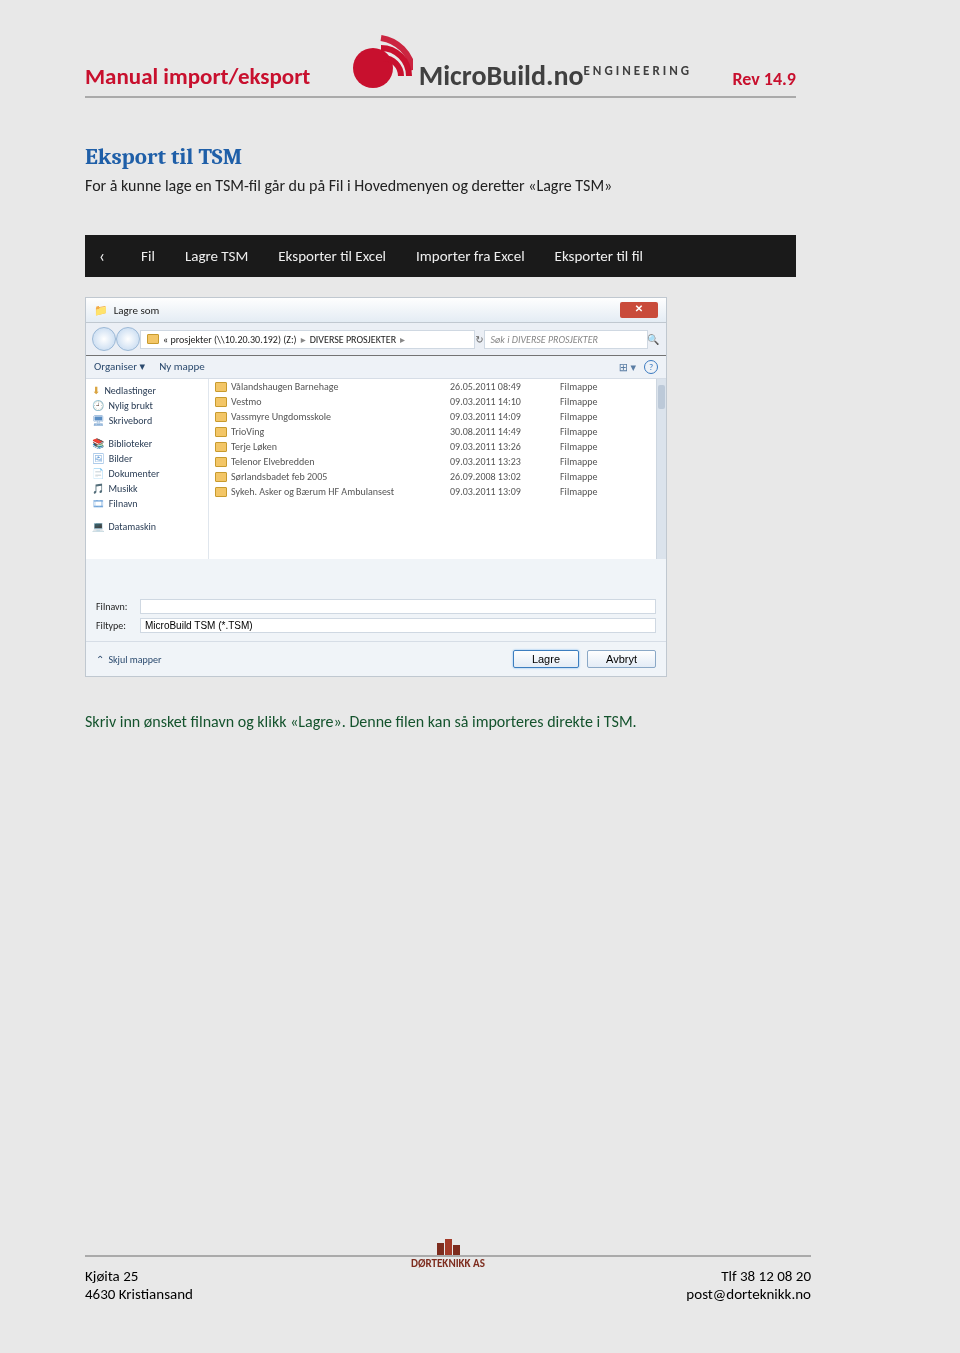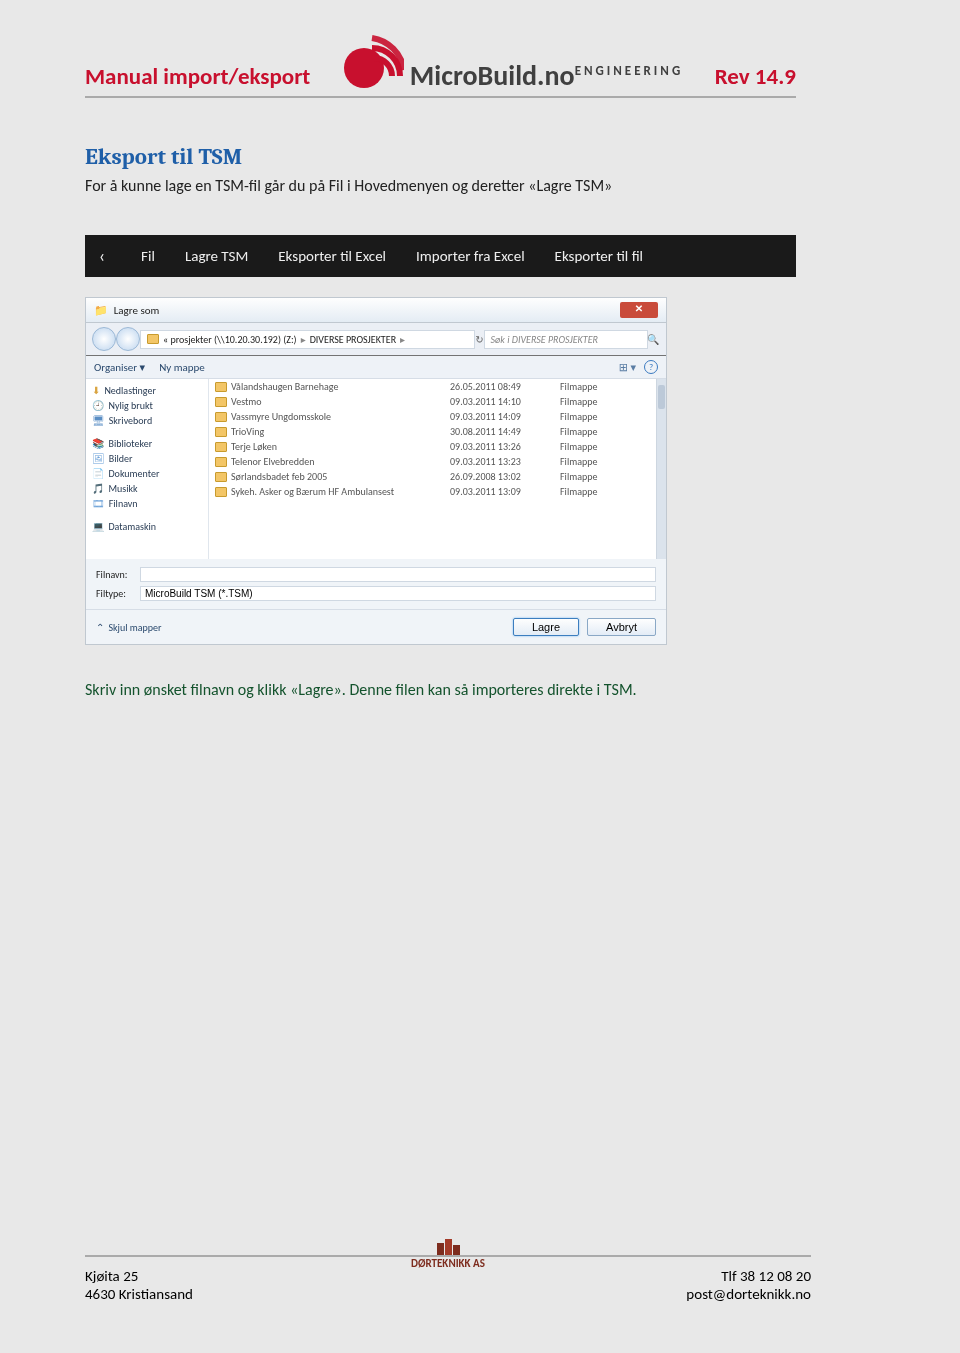--- a/index.html
+++ b/index.html
@@ -26,21 +26,21 @@
     margin-bottom: 45px;
   }
   .header-left {
     color: #c8102e;
     font-weight: bold;
     font-size: 23px;
   }
   .header-right {
     color: #c8102e;
     font-weight: bold;
-    font-size: 23px;
+    font-size: 18px;
   }
   .logo-block {
     display: flex;
     align-items: flex-end;
     gap: 6px;
   }
   .logo-text {
     display: flex;
     line-height: 1;
   }
@@ -137,21 +137,21 @@
     width: 150px;
     background: #fff;
     border: 1px solid #cfd8e2;
     padding: 2px 6px;
     color: #888;
     font-style: italic;
     font-size: 10px;
   }
   .toolbar {
     display: flex;
-    align-items: center;
+    align-items: flex-start;
     justify-content: space-between;
     padding: 4px 8px;
     background: #eef2f7;
     border-bottom: 1px solid #d6dde6;
     font-size: 11px;
     color: #2b4a6e;
   }
   .toolbar-left { display:flex; gap:14px; }
   .body-area {
     display: flex;
@@ -192,20 +192,21 @@
     display:inline-block;
   }
   .fields {
     padding: 8px 10px;
     font-size: 10px;
     display: grid;
     grid-template-columns: 44px 1fr;
     row-gap: 4px;
     align-items: center;
     background: #f0f4f8;
+    margin-top: 32px;
   }
   .fields input, .fields select {
     width: 100%;
     font-size: 10px;
     border: 1px solid #cfd8e2;
     background: #fff;
     padding: 1px 4px;
     box-sizing: border-box;
   }
   .dlg-footer {

